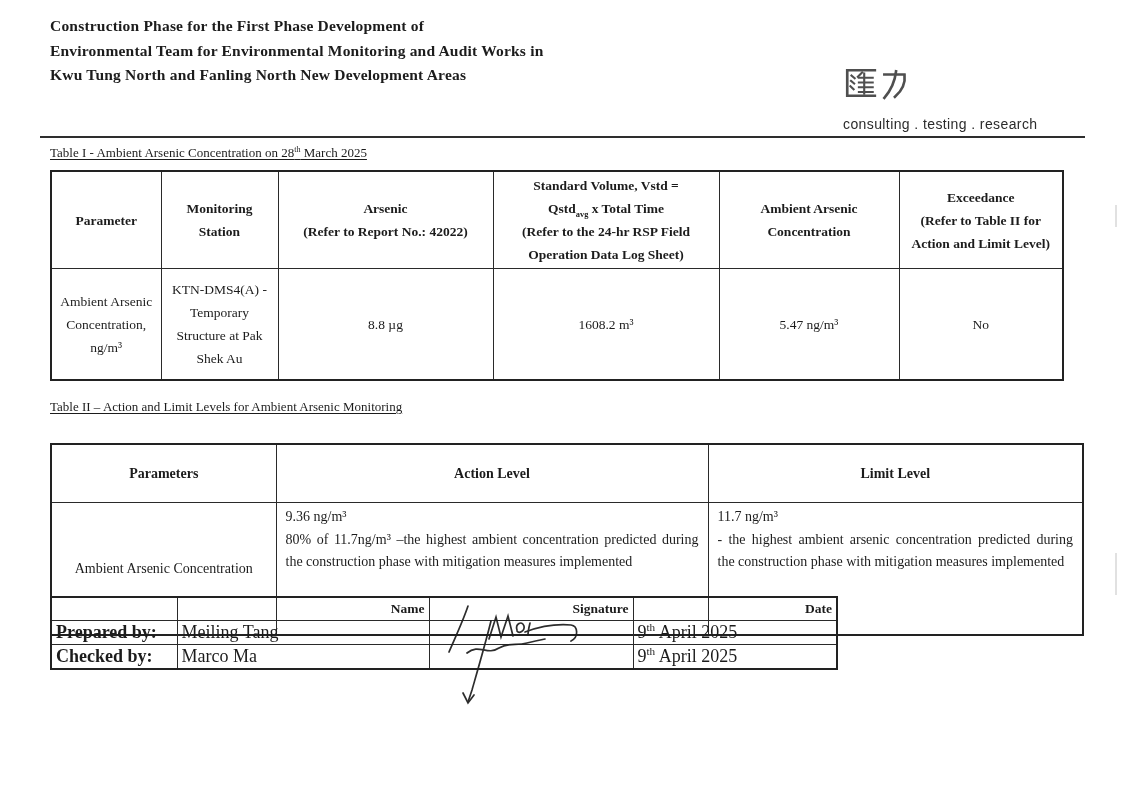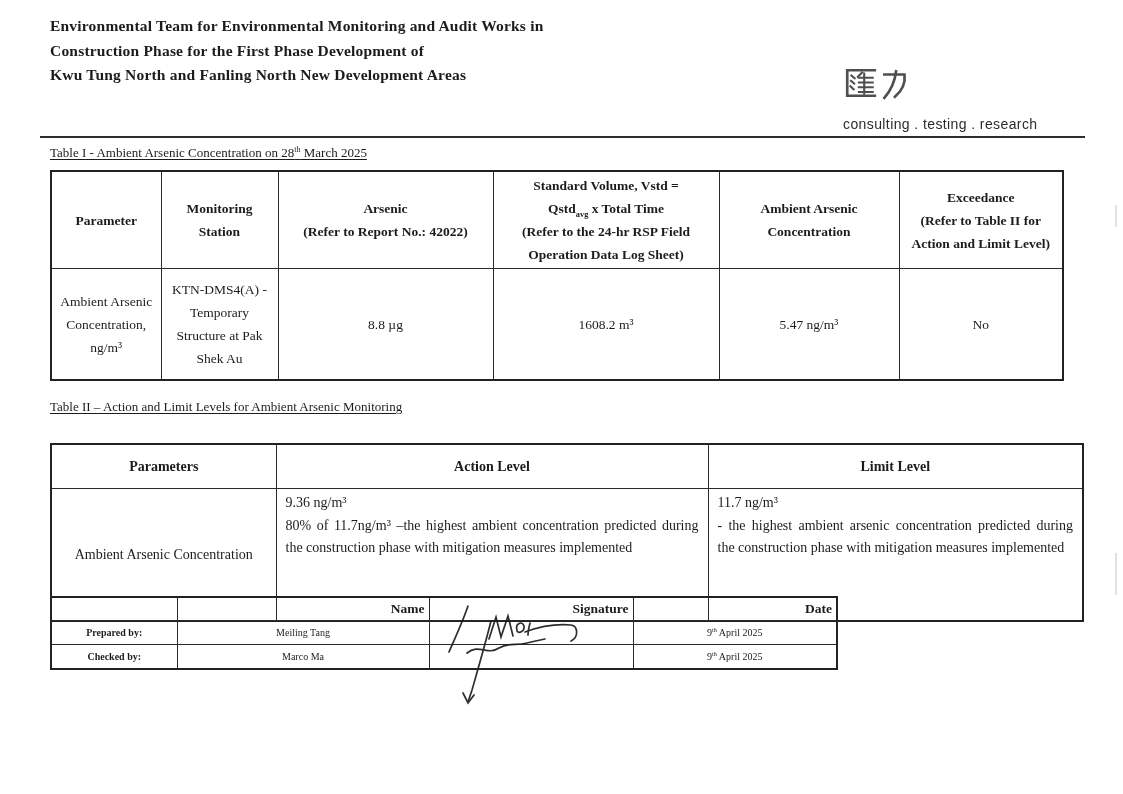--- a/index.html
+++ b/index.html
@@ -31,42 +31,42 @@
   .t1, .t2, .t3{border:2.2px solid #222;}
   .t1 th,.t1 td,.t2 th,.t2 td,.t3 th,.t3 td{border:1.6px solid #2a2a2a;}
 
   
   .t1{left:50px;top:170px;}
   .t1 th{font-size:13.5px;font-weight:bold;text-align:center;vertical-align:middle;line-height:23px;padding:0 6px;height:96px;}
   .t1 td{font-size:13.5px;text-align:center;vertical-align:middle;line-height:23px;padding:0 6px;height:110px;}
 
   
   .t2{left:50px;top:443px;}
-  .t2 th{font-size:14px;font-weight:bold;text-align:center;vertical-align:middle;height:27px;padding:8px 6px;}
+  .t2 th{font-size:14px;font-weight:bold;text-align:center;vertical-align:middle;height:27px;padding:15px 6px;}
   .t2 td{font-size:14px;vertical-align:top;height:108px;}
   .t2 td.center-cell{text-align:center;vertical-align:middle;padding:0 8px;}
   .t2 td.text-cell{padding:3px 9px 20px 9px;line-height:22.5px;}
   .t2 .justified{display:block;text-align:justify;}
 
   
   .t3{left:50px;top:596px;}
   .t3 th{font-size:13.5px;font-weight:bold;text-align:right;height:22px;padding:0 4px;margin-left:16px;}
-  .t3 td{font-size:10px;text-align:center;height:23px;padding:0 4px;vertical-align:middle;}
+  .t3 td{font-size:18px;text-align:left;height:23px;padding:0 4px;vertical-align:middle;}
   .t3 td.role{font-weight:bold;}
 
   .sig-overlay{left:433px;top:597px;width:230px;height:115px;pointer-events:none;}
 
   .scan-mark{background:#c9c9c9;opacity:0.55;}
 </style>
 </head>
 <body>
 
 <div class="abs doc-header">
+  <div>Construction Phase for the First Phase Development of</div>
   <div>Environmental Team for Environmental Monitoring and Audit Works in</div>
-  <div>Construction Phase for the First Phase Development of</div>
   <div>Kwu Tung North and Fanling North New Development Areas</div>
 </div>
 
 <div class="abs logo">
   <div class="logo-row">
     <svg width="70" height="34" viewBox="0 0 132 64" fill="none" stroke="#4f4f4f" stroke-width="5" stroke-linecap="square">
 
       <path d="M60 8 H8 V56 H60"></path>
       <path d="M16 18 l6 5 M15 28 l6 5 M14 38 l6 6" stroke-width="4"></path>
       <path d="M40 14 V52 M36 12 l-8 8" stroke-width="4"></path>

